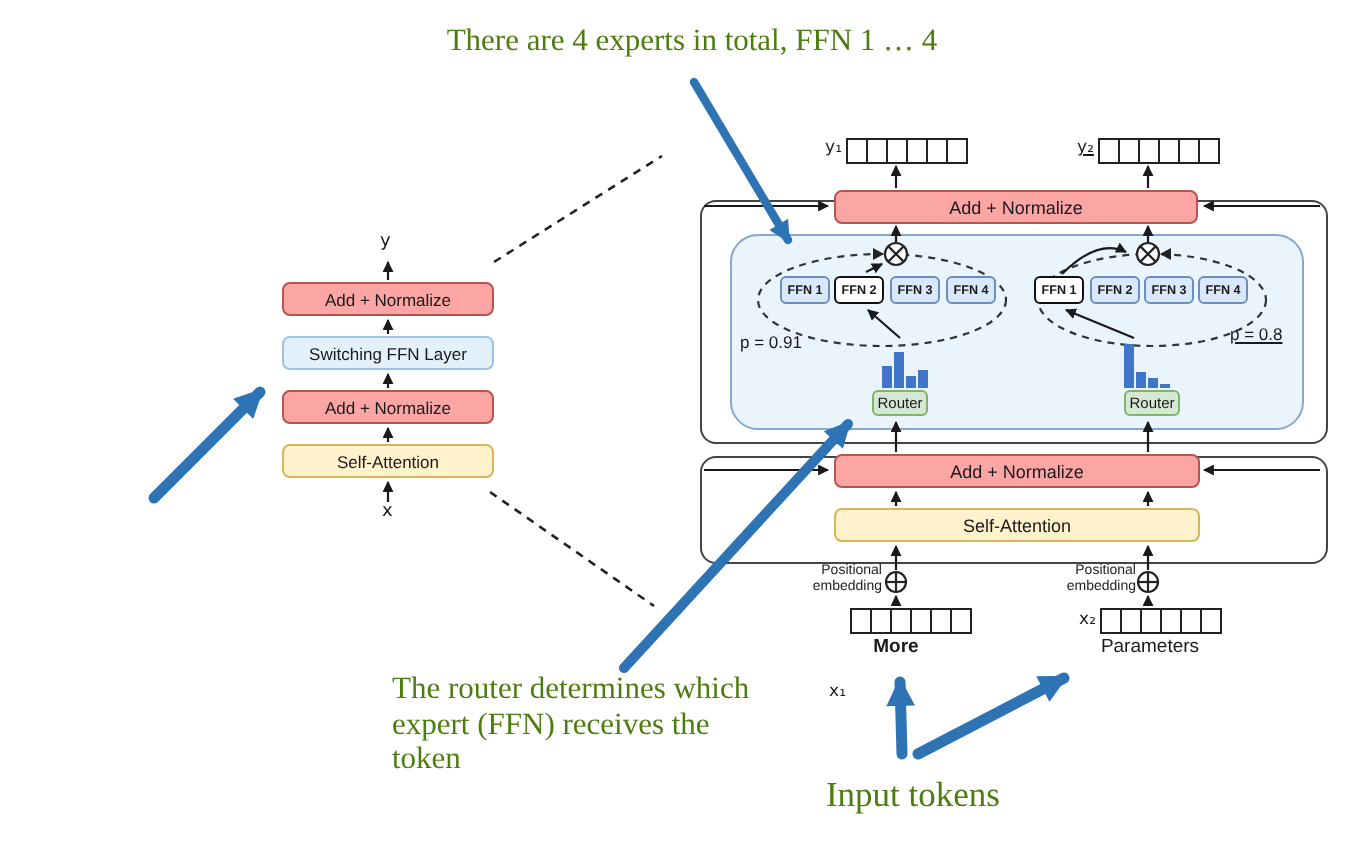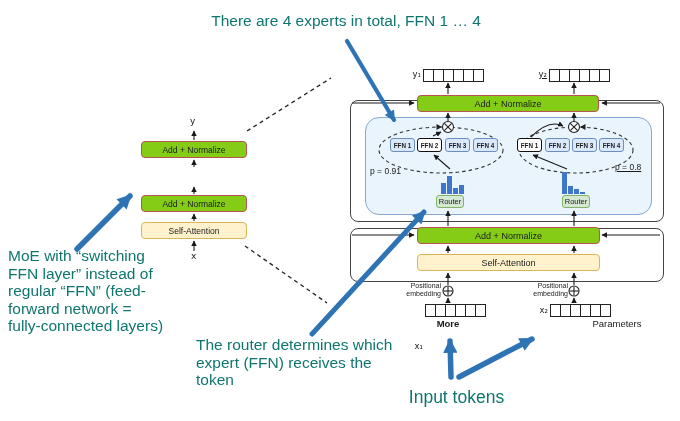--- a/index.html
+++ b/index.html
@@ -7,41 +7,41 @@
          font-family:"Liberation Sans",sans-serif;color:#1a1a1a;}
   
   .rect{position:absolute;background:#fff;border:1.2px solid #444;border-radius:8px;z-index:1;}
   
   .bigbox{position:absolute;background:#eaf4fc;border:1.4px solid #85a9cf;border-radius:14px;z-index:2;}
   svg.wires{position:absolute;left:0;top:0;z-index:3;}
   svg.bluewires{position:absolute;left:0;top:0;z-index:6;pointer-events:none;}
   
   .box{position:absolute;display:flex;align-items:center;justify-content:center;
        border:1px solid;border-radius:4px;font-size:8.5px;z-index:4;box-sizing:border-box;white-space:nowrap;}
-  .pink{background:#84cc16;border-color:#b85450;}
+  .pink{background:#fca5a5;border-color:#b85450;}
   .yellow{background:#fff2cc;border-color:#d6b656;}
   .lblue{background:#e4f1fb;border-color:#9dc3e6;}
   .ldiag{left:141px;width:106px;height:17px;}
   .rbox{width:182px;height:17px;font-size:9px;}
   .ffn{position:absolute;top:138px;width:25px;height:14px;display:flex;align-items:center;justify-content:center;
        background:#dae8fc;border:1px solid #6c8ebf;border-radius:3px;font-size:6.3px;font-weight:600;z-index:4;box-sizing:border-box;}
   .ffn.sel{background:#fff;border:1.4px solid #111;}
   .router{position:absolute;top:195px;width:28px;height:13px;display:flex;align-items:center;justify-content:center;
           background:#d5e8d4;border:1px solid #82b366;border-radius:3px;font-size:7.5px;z-index:4;box-sizing:border-box;}
   .hist{position:absolute;top:166px;height:28px;display:flex;align-items:flex-end;gap:1px;z-index:4;}
   .hist i{width:5px;background:#3f76c9;display:block;}
   .plabel{position:absolute;font-size:8.5px;z-index:4;white-space:nowrap;}
   .cells{position:absolute;display:flex;z-index:4;}
   .cells i{width:9px;height:11px;background:#fff;border:1px solid #222;margin-left:-1px;display:block;}
   .cells i:first-child{margin-left:0;}
   .veclabel{position:absolute;font-family:"DejaVu Sans",sans-serif;font-size:8.5px;z-index:4;text-align:right;}
   .small{position:absolute;font-size:9.5px;z-index:4;text-align:center;}
   .posemb{position:absolute;font-size:7px;line-height:8px;text-align:right;white-space:pre-line;z-index:4;color:#222;}
   .xy{position:absolute;font-size:9px;z-index:4;font-family:"DejaVu Sans",sans-serif;}
-  .note{position:absolute;color:#0f766e;font-size:15.5px;line-height:17.5px;z-index:5;white-space:pre-line;}
+  .note{position:absolute;color:#4d7c0f;font-size:15.5px;line-height:17.5px;z-index:5;white-space:pre-line;font-family:Liberation Serif, serif;}
 </style>
 </head>
 <body>
 
 <div class="stage">
 
   <div class="rect" style="left:350px;top:100px;width:312px;height:120px;"></div>
   <div class="rect" style="left:350px;top:228px;width:312px;height:52px;"></div>
 
   <div class="bigbox" style="left:365px;top:117px;width:285px;height:96px;"></div>
@@ -110,20 +110,21 @@
       <line x1="443.5" y1="291" x2="452.5" y2="291"></line>
       <line x1="448" y1="286.5" x2="448" y2="295.5"></line>
       <circle cx="574" cy="291" r="5"></circle>
       <line x1="569.5" y1="291" x2="578.5" y2="291"></line>
       <line x1="574" y1="286.5" x2="574" y2="295.5"></line>
     </g>
   </svg>
 
   <div class="xy" style="left:190px;top:116px;">y</div>
   <div class="box pink ldiag" style="top:141px;">Add + Normalize</div>
+  <div class="box lblue ldiag" style="top:168px;">Switching FFN Layer</div>
   <div class="box pink ldiag" style="top:195px;">Add + Normalize</div>
   <div class="box yellow ldiag" style="top:222px;">Self-Attention</div>
   <div class="xy" style="left:191px;top:251px;">x</div>
 
   <div class="veclabel" style="left:404px;top:69px;width:17px;">y₁</div>
   <div class="cells" style="left:423px;top:69px;">
       <i></i>
       <i></i>
       <i></i>
       <i></i>
@@ -192,28 +193,23 @@
   <div class="cells" style="left:550px;top:304px;">
       <i></i>
       <i></i>
       <i></i>
       <i></i>
       <i></i>
       <i></i>
     </div>
 
   <div class="small" style="left:423px;top:318px;width:50px;font-weight:bold;">More</div>
-  <div class="small" style="left:545px;top:318px;width:60px;margin-left:42px;">Parameters</div>
+  <div class="small" style="left:545px;top:318px;width:60px;">Parameters</div>
 
   <div class="note" style="left:160px;top:12px;width:372px;text-align:center;">There are 4 experts in total, FFN 1 … 4</div>
-  <div class="note" style="left:8px;top:247px;width:200px;">MoE with “switching
-FFN layer” instead of
-regular “FFN” (feed-
-forward network =
-fully-connected layers)</div>
   <div class="note" style="left:196px;top:336px;width:220px;">The router determines which
 expert (FFN) receives the
 token</div>
   <div class="note" style="left:374px;top:389px;width:165px;text-align:center;font-size:17.5px;">Input tokens</div>
 
   <svg class="bluewires" width="680" height="421" viewBox="0 0 680 421">
     <defs>
       <marker id="bah" viewBox="0 0 6 6" refX="5" refY="3" markerWidth="3" markerHeight="2.6" orient="auto" markerUnits="strokeWidth">
         <path d="M0,0 L6,3 L0,6 Z" fill="#2e74b5"></path>
       </marker>

